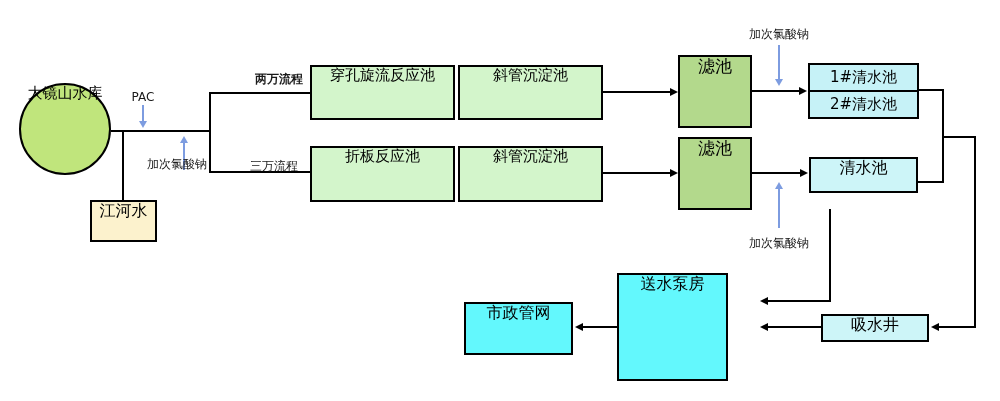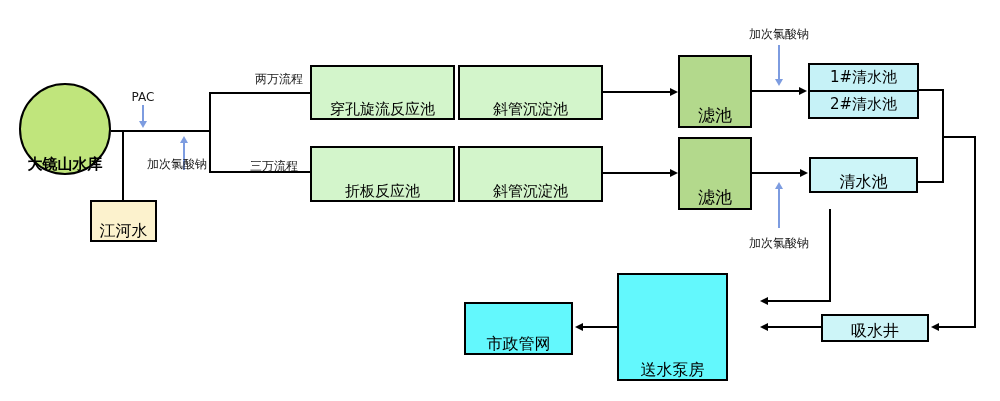--- a/index.html
+++ b/index.html
@@ -3,26 +3,26 @@
 <meta charset="utf-8">
 <style>
   html,body{margin:0;padding:0;background:#ffffff;}
   .canvas{
     position:relative;width:1000px;height:401px;background:#ffffff;
     font-family:"DejaVu Sans","Liberation Sans",sans-serif;
     color:#000;overflow:hidden;
   }
   .layer{position:absolute;left:0;top:0;width:1000px;height:401px;}
   .node{
-    position:absolute;display:flex;align-items:flex-end;justify-content:center;
+    position:absolute;display:flex;align-items:flex-start;justify-content:center;
     border:2px solid #000;box-sizing:border-box;text-align:center;
     font-size:16px;line-height:1.15;
   }
   .circle{
-    border-radius:50%;background:#c0e57c;font-weight:bold;font-size:15px;
+    border-radius:50%;background:#c0e57c;font-weight:normal;font-size:15px;
   }
   .cream{background:#fcf2cd;}
   .pale-green{background:#d3f5cb;font-size:15px;}
   .mid-green{background:#b3d98c;font-size:17px;}
   .pale-cyan{background:#cdf5f8;}
   .bright-cyan{background:#63f8fd;}
   .stack{
     position:absolute;border:2px solid #000;box-sizing:border-box;
     display:flex;flex-direction:column;background:#c6f2f7;
   }
@@ -132,21 +132,21 @@
   </div>
 
   <div class="node bright-cyan" style="left:464px;top:302px;width:109px;height:53px;">
     <span>市政管网</span>
   </div>
 
   <div class="lbl" style="left:126px;top:90px;width:34px;text-align:center;">PAC</div>
 
   <div class="lbl" style="left:147px;top:156px;">加次氯酸钠</div>
 
-  <div class="lbl" style="left:245px;top:71px;width:58px;text-align:right;">两万流程</div>
+  <div class="lbl" style="left:245px;top:71px;width:58px;text-align:right;font-weight:bold;">两万流程</div>
 
   <div class="lbl" style="left:245px;top:158px;width:58px;text-align:center;">三万流程</div>
 
   <div class="lbl" style="left:749px;top:26px;">加次氯酸钠</div>
 
   <div class="lbl" style="left:749px;top:235px;">加次氯酸钠</div>
 
 </div>
 
 </body></html>

